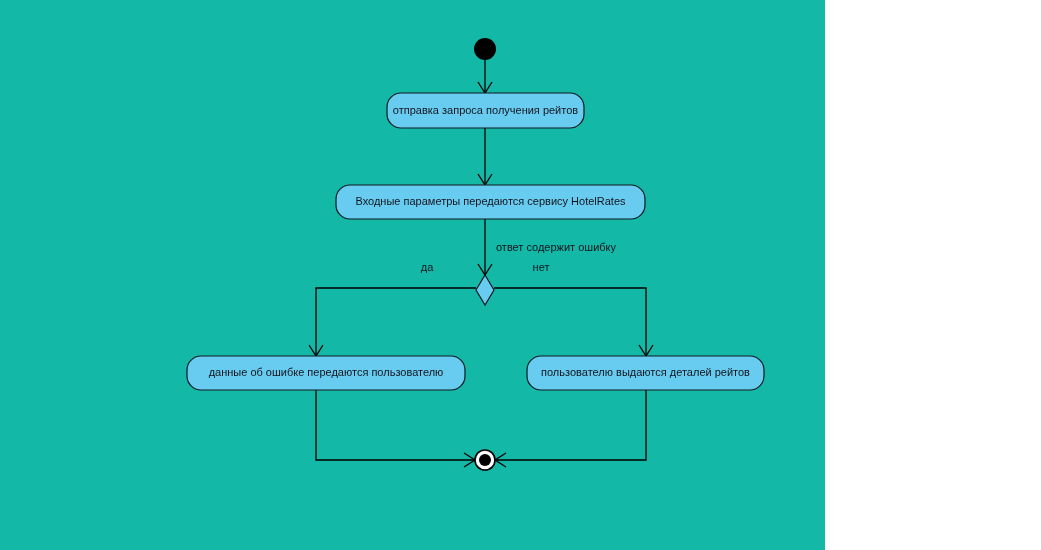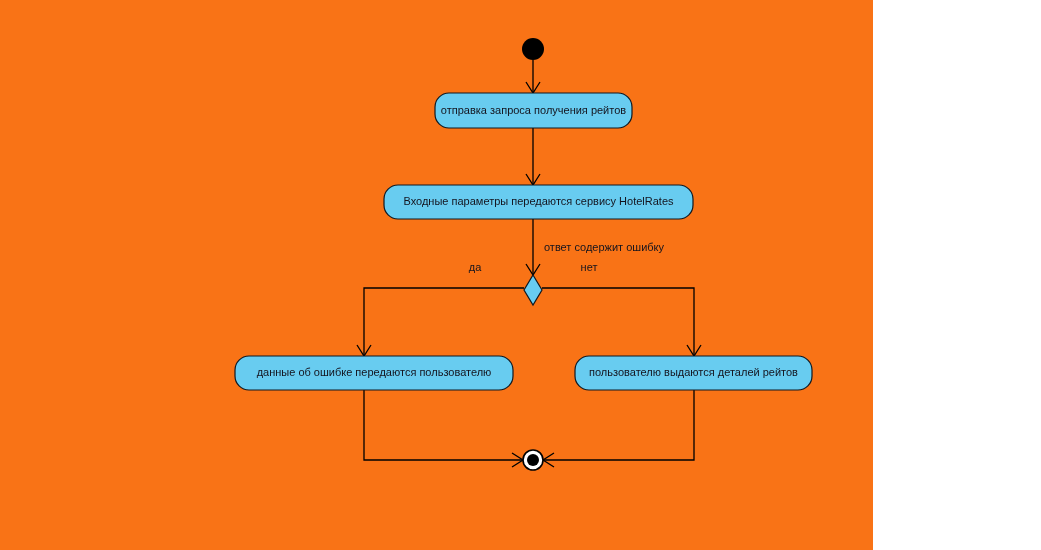--- a/index.html
+++ b/index.html
@@ -11,22 +11,21 @@
   body {
     width: 1041px;
     height: 550px;
     font-family: "Liberation Sans", sans-serif;
     overflow: hidden;
   }
   #diagram-canvas {
     position: relative;
     width: 825px;
     height: 550px;
-    background: #f97316;
-    padding-left: 48px;
+    background: #14b8a6;
   }
   svg.diagram {
     display: block;
     width: 1041px;
     height: 550px;
   }
   .node-shape {
     stroke: #101820;
     stroke-width: 1.2;
   }

